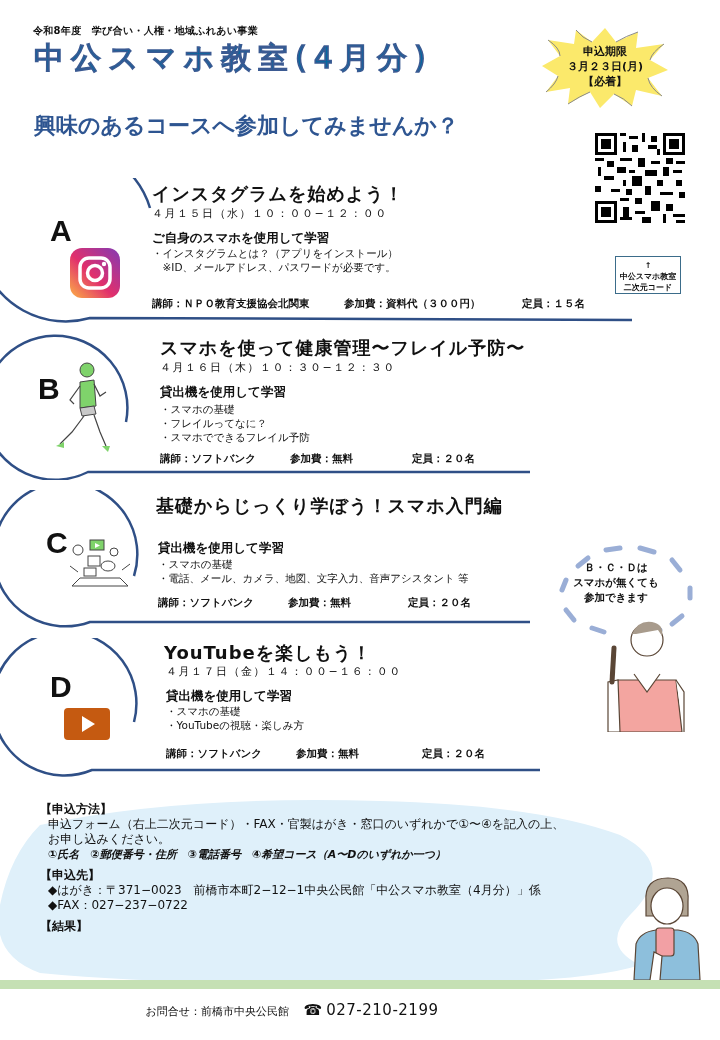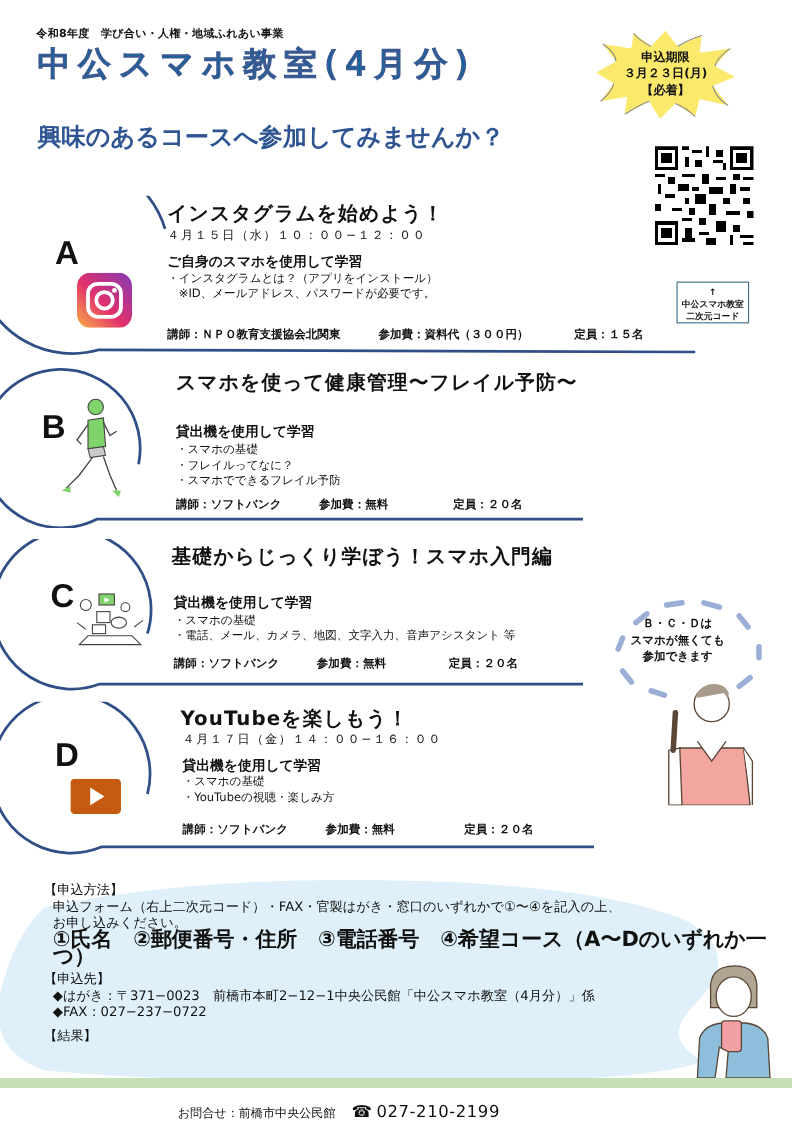--- a/index.html
+++ b/index.html
@@ -27,25 +27,25 @@
   .c-date { position: absolute; font-size: 11px; letter-spacing: 1.5px; white-space: nowrap; }
   .c-lead { position: absolute; font-size: 12.5px; font-weight: bold; white-space: nowrap; }
   .c-bullets { position: absolute; font-size: 10.5px; line-height: 14px; white-space: nowrap; }
   .c-footer { position: absolute; font-size: 10.5px; font-weight: bold; white-space: nowrap; display: flex; }
   .c-footer span { display: inline-block; }
 
   .bubble-text { left: 566px; top: 560px; width: 100px; text-align: center; font-size: 10.5px; line-height: 15px; font-weight: bold; }
 
   .apply-bg { left: -20px; top: 795px; width: 720px; height: 190px; }
   .apply { left: 40px; top: 802px; font-size: 12px; line-height: 15px; }
-  .apply .h { font-weight: normal; }
+  .apply .h { font-weight: bold; }
   .apply .row { padding-left: 8px; }
-  .apply .big { font-size: 19px; font-weight: bold; padding-left: 8px; }
+  .apply .big { font-size: 11px; font-weight: bold; padding-left: 8px; font-style: italic; }
   .greenbar { left: 0; top: 980px; width: 720px; height: 9px; background: #c5e0b4; }
-  .contact { left: 16px; top: 1001px; width: 584px; text-align: center; font-size: 11px; white-space: nowrap; }
+  .contact { left: 0; top: 1001px; width: 584px; text-align: center; font-size: 11px; white-space: nowrap; }
   .contact .tel { font-size: 15px; letter-spacing: 0.5px; }
 </style>
 </head>
 <body>
 
 <div class="abs kicker">令和8年度　学び合い・人権・地域ふれあい事業</div>
 <div class="abs title">中公スマホ教室(4月分)</div>
 
 <svg class="abs burst" viewBox="0 0 130 82">
   <polygon points="65,2 76,16 98,6 96,22 124,18 110,34 128,44 108,52 122,70 96,64 92,80 74,68 60,82 50,66 28,78 30,62 6,66 18,50 2,40 20,30 8,14 34,18 36,4 52,16" fill="#fbe96b" stroke="none"></polygon>
@@ -173,20 +173,21 @@
     <path d="M26,22 L40,20 L42,46 L26,48 Z" fill="#7fd36b" stroke="#444" stroke-width="1"></path>
     <path d="M26,26 L16,40 L20,44" fill="none" stroke="#444" stroke-width="1.2"></path>
     <path d="M40,24 L46,36 L52,32" fill="none" stroke="#444" stroke-width="1.2"></path>
     <path d="M26,48 L40,46 L42,54 L28,56 Z" fill="#c9c9c9" stroke="#444" stroke-width="1"></path>
     <path d="M30,56 L18,72 L6,84" fill="none" stroke="#444" stroke-width="1.2"></path>
     <path d="M40,55 L46,72 L52,86" fill="none" stroke="#444" stroke-width="1.2"></path>
     <path d="M2,86 L10,82 L10,88 Z" fill="#7fd36b"></path>
       <path d="M48,86 L56,86 L54,92 Z" fill="#7fd36b"></path>
   </svg>
   <div class="c-title" style="left:160px;top:4px;">スマホを使って健康管理〜フレイル予防〜</div>
+  <div class="c-date" style="left:160px;top:28px;">４月１６日（木）１０：３０−１２：３０</div>
   <div class="c-lead" style="left:160px;top:52px;">貸出機を使用して学習</div>
   <div class="c-bullets" style="left:160px;top:70px;">
     <div>・スマホの基礎</div>
     <div>・フレイルってなに？</div>
     <div>・スマホでできるフレイル予防</div>
   </div>
   <div class="c-footer" style="left:160px;top:120px;">
     <span style="width:130px;">講師：ソフトバンク</span>
     <span style="width:122px;">参加費：無料</span>
     <span>定員：２０名</span>

